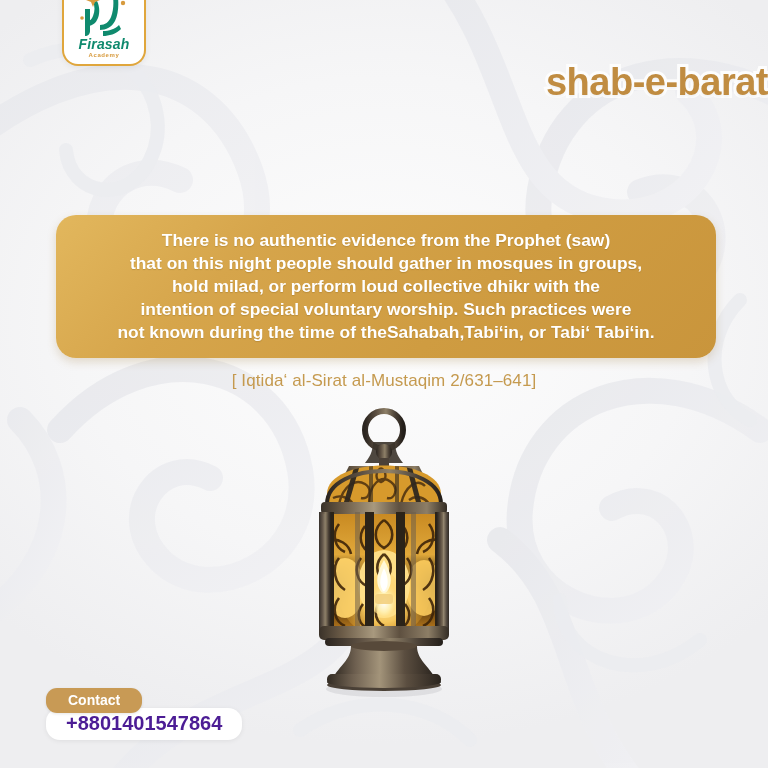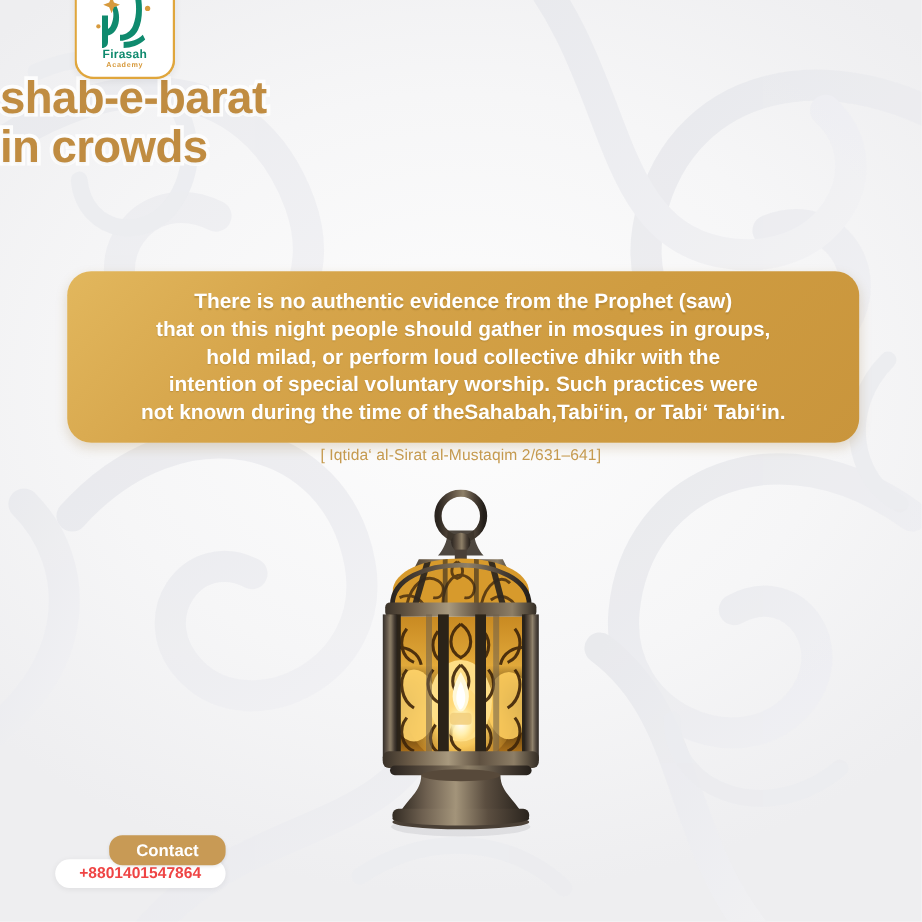--- a/index.html
+++ b/index.html
@@ -33,48 +33,48 @@
     border-top:none;
     border-radius:0 0 16px 16px;
     box-shadow:0 2px 6px rgba(0,0,0,.06);
     display:flex; flex-direction:column;
     align-items:center; justify-content:flex-end;
     padding-bottom:6px;
     z-index:6;
   }
   .logo-mark{ width:62px; height:52px; }
   .logo-word{
-    font-size:10px; font-weight:bold; color:#0f8a6e;
-    letter-spacing:.2px; line-height:1; margin-top:-2px;
+    font-size:14px; font-weight:bold; color:#0f8a6e;
+    letter-spacing:.2px; line-height:1; margin-top:-2px;font-style:italic;
   }
   .logo-sub{
     font-size:6px; font-weight:bold; color:#d79a3d;
     letter-spacing:.6px; line-height:1; margin-top:1px;
   }
 
   
   .headline{
     position:absolute; left:0; right:0; top:62px;
-    text-align:left;
+    text-align:right;
     font-size:38px; line-height:1.08;
     font-weight:bold;
     color:#c08c41;
     letter-spacing:-.5px;
     -webkit-text-stroke:6px #fdfdfd;
     paint-order:stroke fill;
     text-shadow:0 2px 3px rgba(0,0,0,.05);
     z-index:4;
   }
   .headline .l1{ display:block; }
   .headline .l2{ display:block; }
   .headline .l3{ display:block; }
 
   
   .quote-box{
-    position:absolute; left:56px; top:226px;
+    position:absolute; left:56px; top:215px;
     width:660px; min-height:143px;
     border-radius:20px;
     background:linear-gradient(135deg,#e2b75d 0%, #d6a54b 28%, #cf9c41 62%, #c9953c 100%);
     box-shadow:0 4px 10px rgba(150,110,40,.22);
     display:flex; align-items:center; justify-content:center;
     padding:10px 14px;
     z-index:4;
   }
   .quote-text{
     color:#ffffff;
@@ -83,60 +83,60 @@
     font-weight:bold;
     text-align:center;
     text-shadow:0 1px 1px rgba(120,85,20,.28);
     white-space:pre-line;
   }
 
   
   .citation{
     position:absolute; left:0; right:0; top:371px;
     text-align:center;
-    font-size:13px;
+    font-size:17px;
     color:#c59a4f;
     letter-spacing:.1px;
     z-index:4;
   }
 
   
   .lantern-wrap{
     position:absolute; left:50%; top:408px;
     transform:translateX(-50%);
     width:230px; height:295px;
     z-index:3;
   }
   .lantern-wrap svg{ width:100%; height:100%; display:block; }
 
   
   .footer-block{
     position:absolute; bottom:28px;
-    display:flex; flex-direction:column; align-items:flex-end;
+    display:flex; flex-direction:column; align-items:flex-start;
     z-index:5;
   }
   .footer-left{ left:46px; }
   .footer-right{ right:50px; }
 
   .badge{
     background:#c89a55;
     color:#ffffff;
     font-size:14px;
     font-weight:bold;
     padding:3px 22px;
     border-radius:11px;
     line-height:1.35;
     box-shadow:0 1px 3px rgba(0,0,0,.10);
     position:relative;
     z-index:2;
   }
   .value-pill{
     background:#ffffff;
-    color:#ef4444;
-    font-size:13px;
+    color:#4c1d95;
+    font-size:20px;
     font-weight:bold;
     padding:4px 20px 5px;
     border-radius:14px;
     margin-top:-5px;
     box-shadow:0 1px 5px rgba(0,0,0,.07);
     position:relative;
     z-index:1;
     white-space:nowrap;
   }
 </style>
@@ -187,21 +187,20 @@
           <circle cx="9" cy="31" r="1.8"></circle>
         </g>
       </svg>
     </span>
     <span class="logo-word">Firasah</span>
     <span class="logo-sub">Academy</span>
   </div>
 
   <h1 class="headline">
     <span class="l1">shab-e-barat</span>
-    <span class="l3">in crowds</span>
   </h1>
 
   <div class="quote-box">
     <p class="quote-text">There is no authentic evidence from the Prophet (saw)
 that on this night people should gather in mosques in groups,
 hold milad, or perform loud collective dhikr with the
 intention of special voluntary worship. Such practices were
 not known during the time of theSahabah,Tabi‘in, or Tabi‘ Tabi‘in.</p>
   </div>
 

